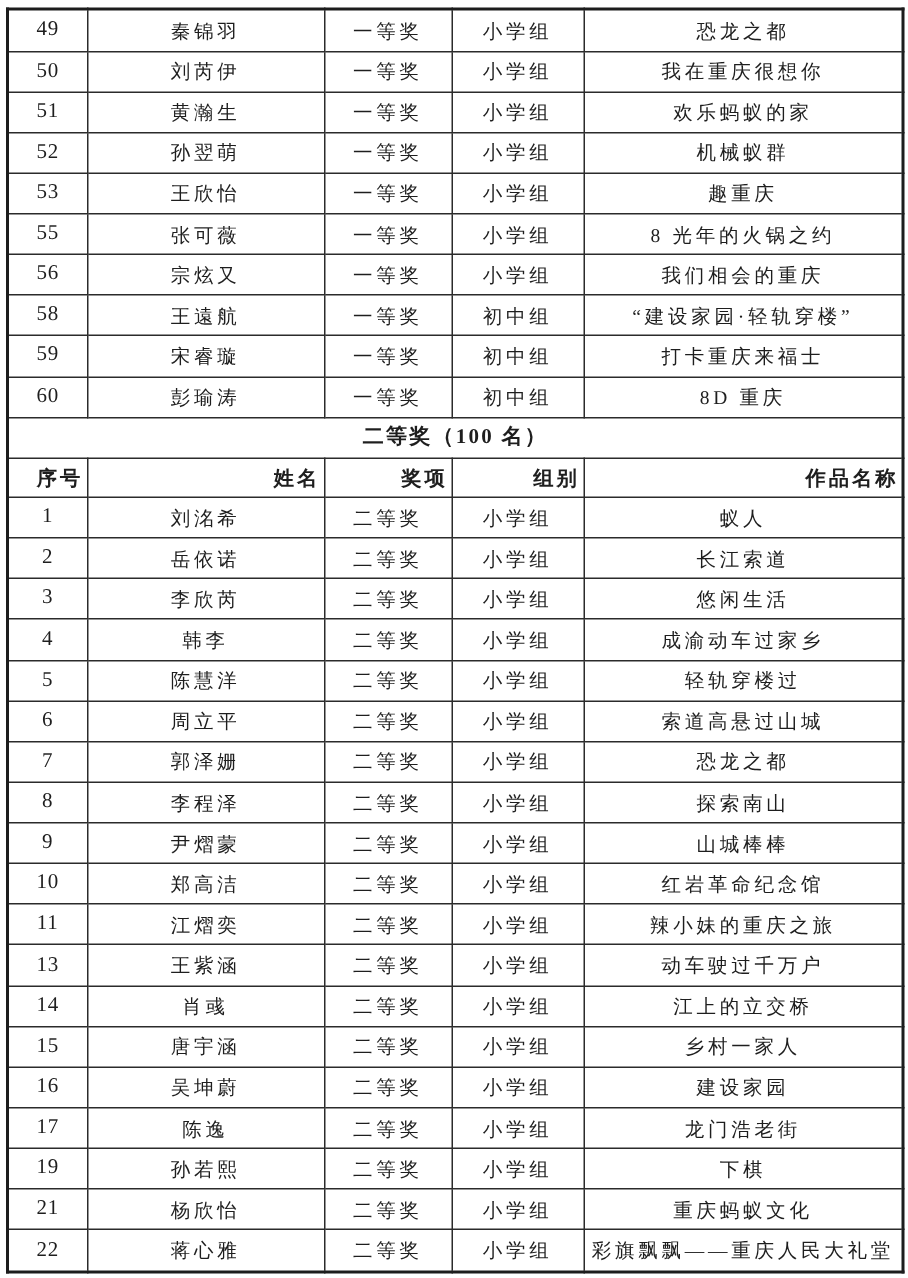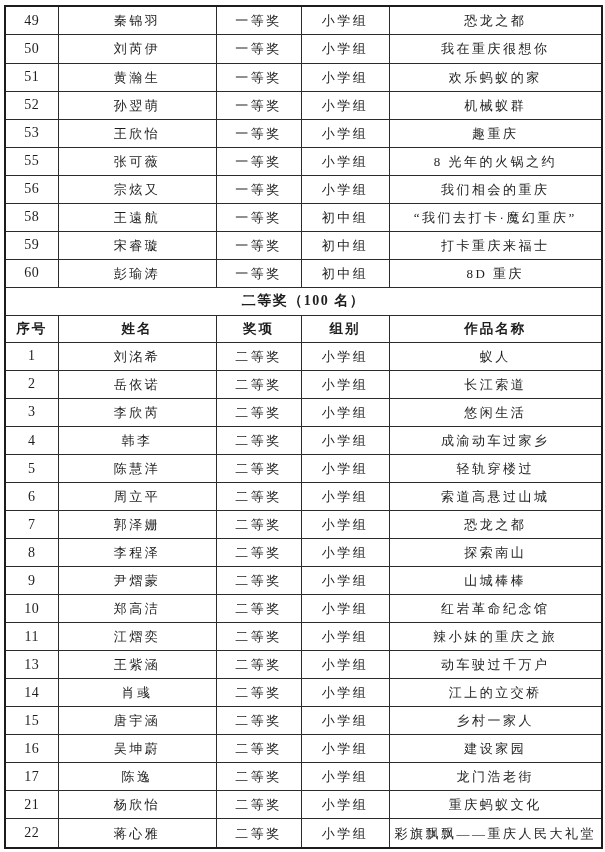--- a/index.html
+++ b/index.html
@@ -40,20 +40,21 @@
     font-size: 14px;
     letter-spacing: 0.5px;
   }
   td.cn {
     letter-spacing: 2.5px;
   }
   td.colhead {
     font-weight: bold;
     font-size: 13.5px;
     letter-spacing: 2px;
+    text-align: right;
   }
   td.section {
     font-weight: bold;
     font-size: 14px;
     letter-spacing: 1.5px;
   }
 </style>
 </head>
 <body>
 
@@ -114,21 +115,21 @@
           <td class="cn">宗炫又</td>
           <td class="cn">一等奖</td>
           <td class="cn">小学组</td>
           <td class="cn">我们相会的重庆</td>
         </tr>
         <tr>
           <td class="num">58</td>
           <td class="cn">王遠航</td>
           <td class="cn">一等奖</td>
           <td class="cn">初中组</td>
-          <td class="cn">“我们去打卡·魔幻重庆”</td>
+          <td class="cn">“建设家园·轻轨穿楼”</td>
         </tr>
         <tr>
           <td class="num">59</td>
           <td class="cn">宋睿璇</td>
           <td class="cn">一等奖</td>
           <td class="cn">初中组</td>
           <td class="cn">打卡重庆来福士</td>
         </tr>
         <tr>
           <td class="num">60</td>
@@ -257,20 +258,27 @@
           <td class="cn">建设家园</td>
         </tr>
         <tr>
           <td class="num">17</td>
           <td class="cn">陈逸</td>
           <td class="cn">二等奖</td>
           <td class="cn">小学组</td>
           <td class="cn">龙门浩老街</td>
         </tr>
         <tr>
+          <td class="num">19</td>
+          <td class="cn">孙若熙</td>
+          <td class="cn">二等奖</td>
+          <td class="cn">小学组</td>
+          <td class="cn">下棋</td>
+        </tr>
+        <tr>
           <td class="num">21</td>
           <td class="cn">杨欣怡</td>
           <td class="cn">二等奖</td>
           <td class="cn">小学组</td>
           <td class="cn">重庆蚂蚁文化</td>
         </tr>
         <tr>
           <td class="num">22</td>
           <td class="cn">蒋心雅</td>
           <td class="cn">二等奖</td>

